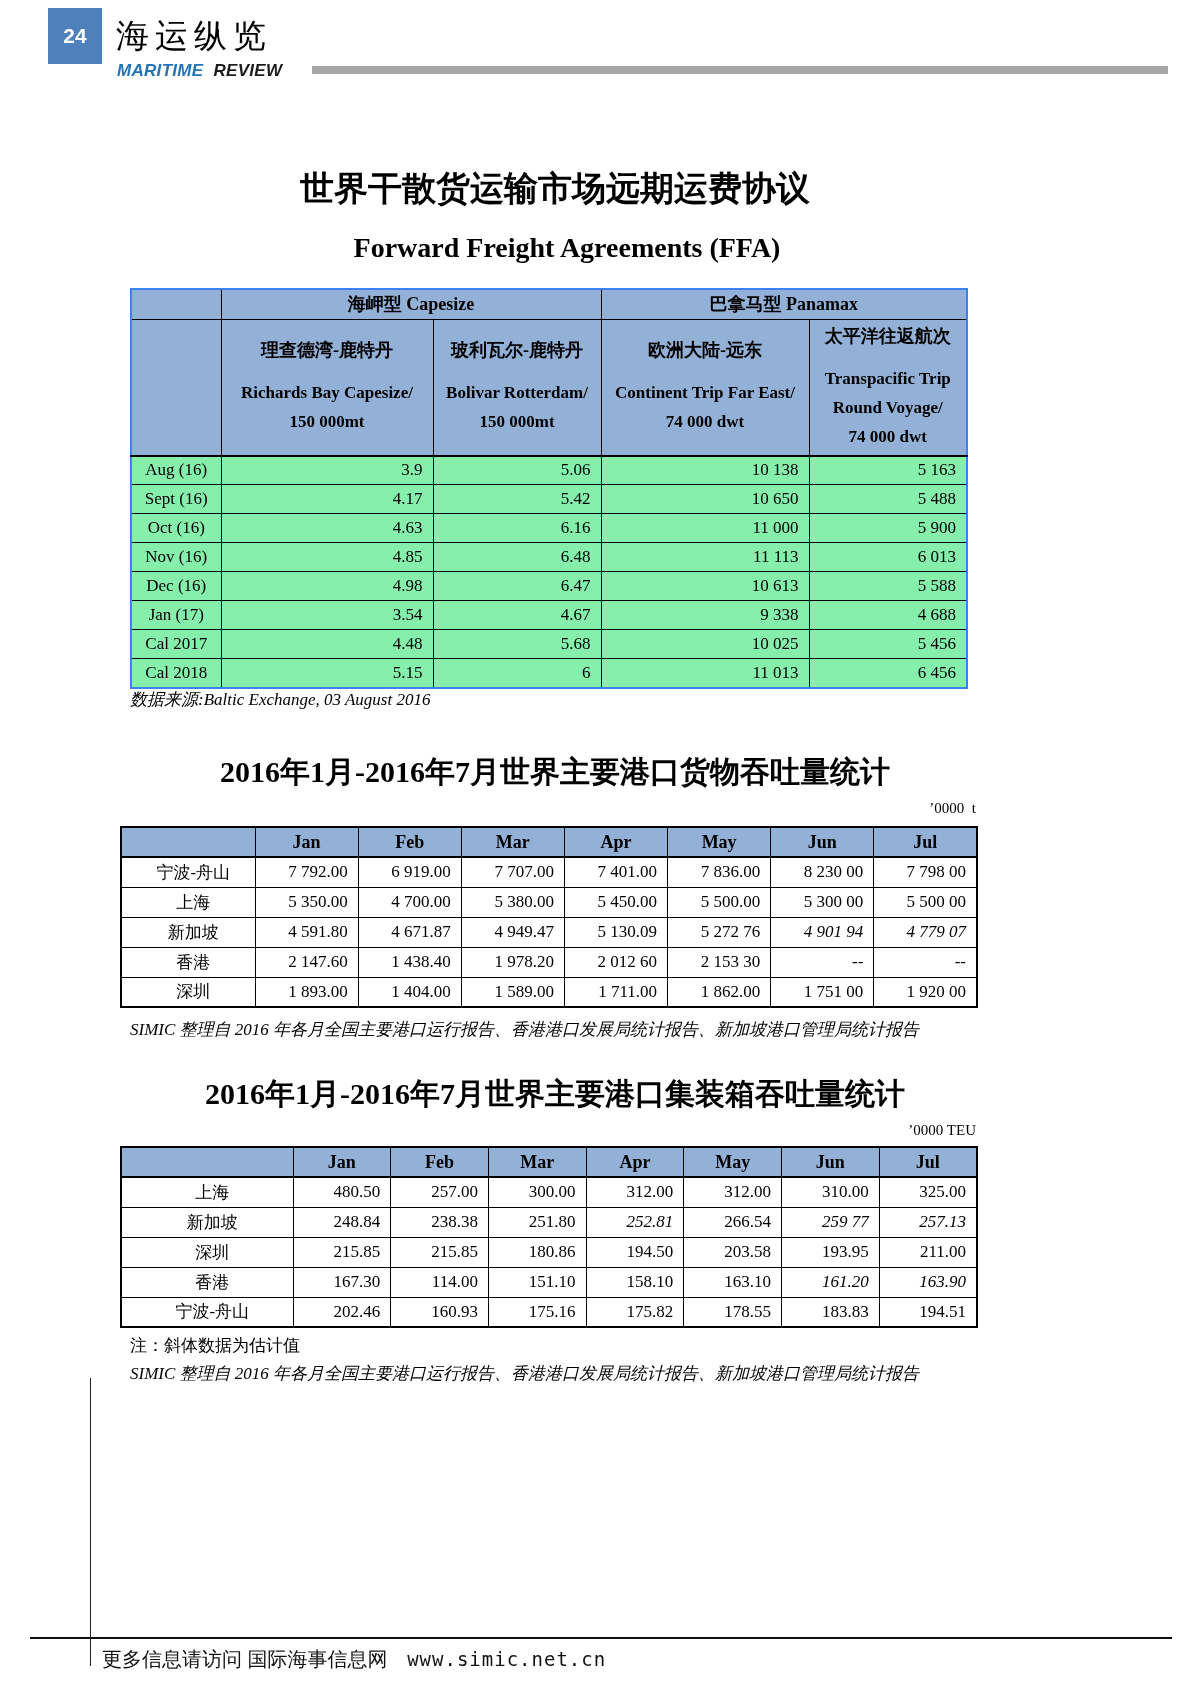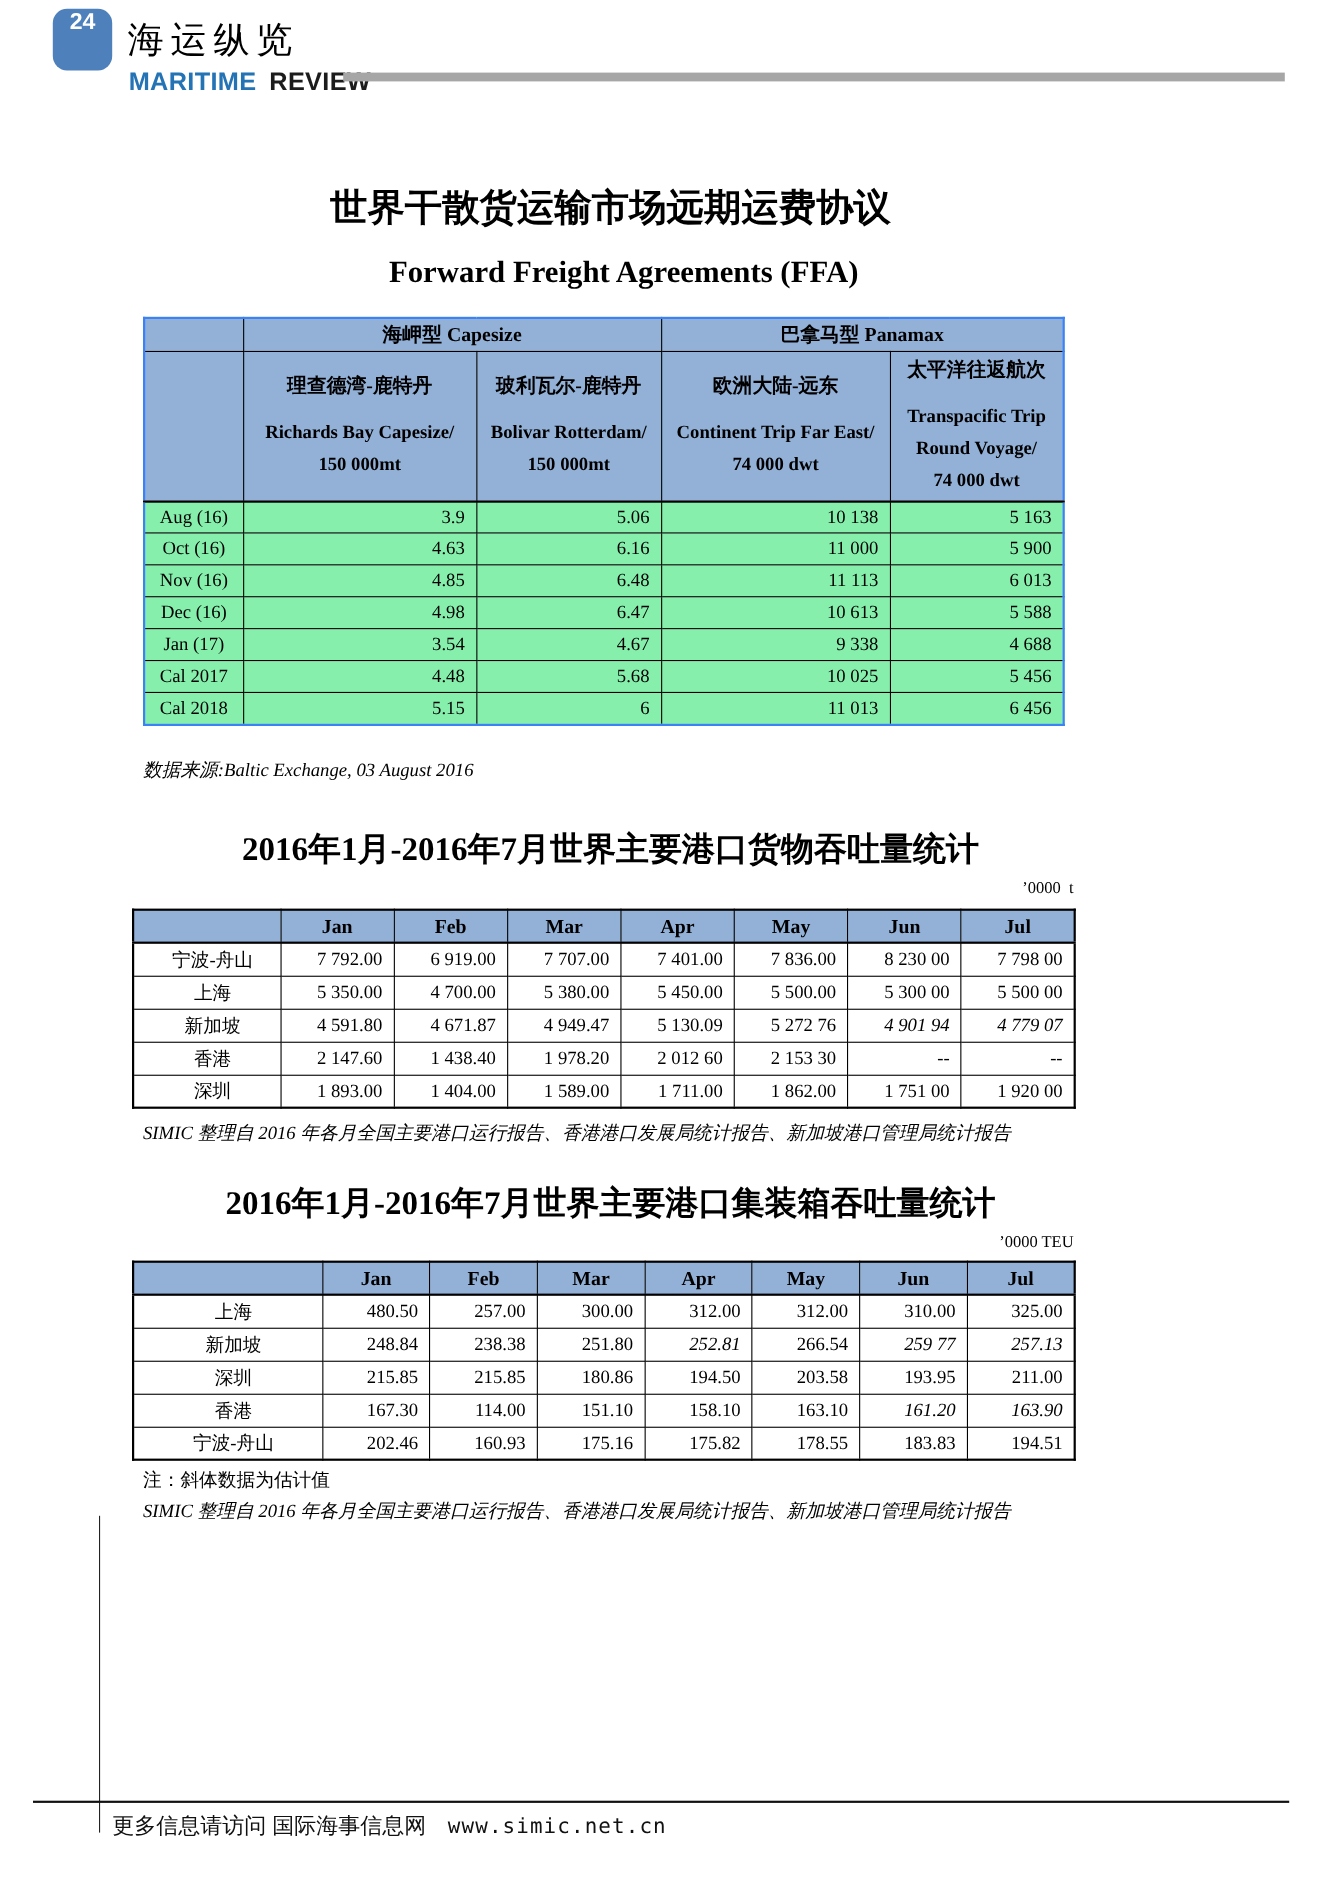--- a/index.html
+++ b/index.html
@@ -10,25 +10,25 @@
     color:#000;
   }
   :root {
     --accent-blue:#4e81bb;
     --masthead-blue:#2473b5;
     --hdr-bg:#93b1d7;
     --rule-gray:#a6a6a6;
   }
   
   .page-num-box { position:absolute; left:48px; top:8px; width:54px; height:56px;
-    background:var(--accent-blue); color:#fff; display:flex; justify-content:center;
-    font-family:"Liberation Sans",sans-serif; font-weight:bold; font-size:21px;border-radius:13px; }
+    background:var(--accent-blue); color:#fff; display:flex; align-items:center; justify-content:center;
+    font-family:"Liberation Sans",sans-serif; font-weight:bold; font-size:21px; }
   .masthead-cn { position:absolute; left:116px; top:14px; font-size:33px; letter-spacing:6px; }
   .masthead-en { position:absolute; left:117px; top:61px; font-family:"Liberation Sans",sans-serif;
-    font-weight:bold; font-size:23px; letter-spacing:.3px; }
+    font-weight:bold; font-size:17px; letter-spacing:.3px;font-style:italic; }
   .mh-blue { color:var(--masthead-blue); }
   .mh-dark { color:#1c1c1c; margin-left:5px; }
   .gray-bar { position:absolute; left:312px; top:66px; width:856px; height:8px; background:var(--rule-gray); }
   
   .sec-title { position:absolute; left:0; width:1110px; text-align:center; font-weight:bold; }
   #title1 { top:166px; font-size:34px; }
   #title1en { top:232px; font-size:28px;padding-left:24px; }
   #title2 { top:752px; font-size:30px; }
   #title3 { top:1074px; font-size:30px; }
   
@@ -132,20 +132,27 @@
     </thead>
     <tbody>
         <tr>
           <td class="ffa-label">Aug (16)</td>
           <td class="num">3.9</td>
           <td class="num">5.06</td>
           <td class="num">10 138</td>
           <td class="num">5 163</td>
         </tr>
         <tr>
+          <td class="ffa-label">Sept (16)</td>
+          <td class="num">4.17</td>
+          <td class="num">5.42</td>
+          <td class="num">10 650</td>
+          <td class="num">5 488</td>
+        </tr>
+        <tr>
           <td class="ffa-label">Oct (16)</td>
           <td class="num">4.63</td>
           <td class="num">6.16</td>
           <td class="num">11 000</td>
           <td class="num">5 900</td>
         </tr>
         <tr>
           <td class="ffa-label">Nov (16)</td>
           <td class="num">4.85</td>
           <td class="num">6.48</td>

